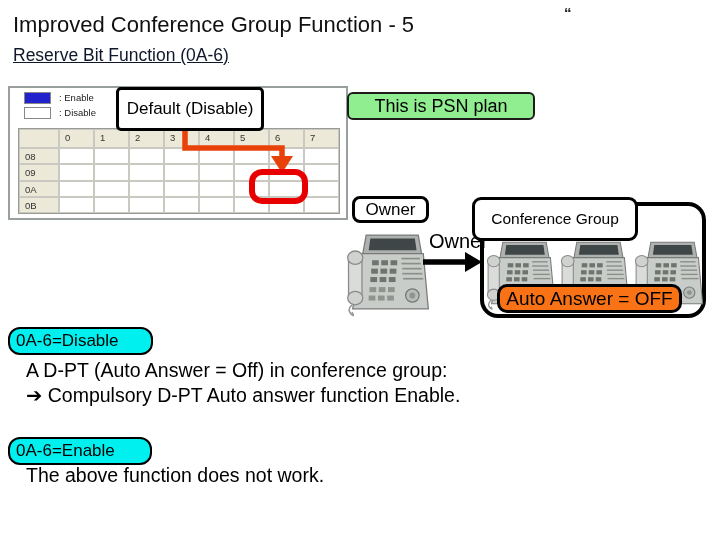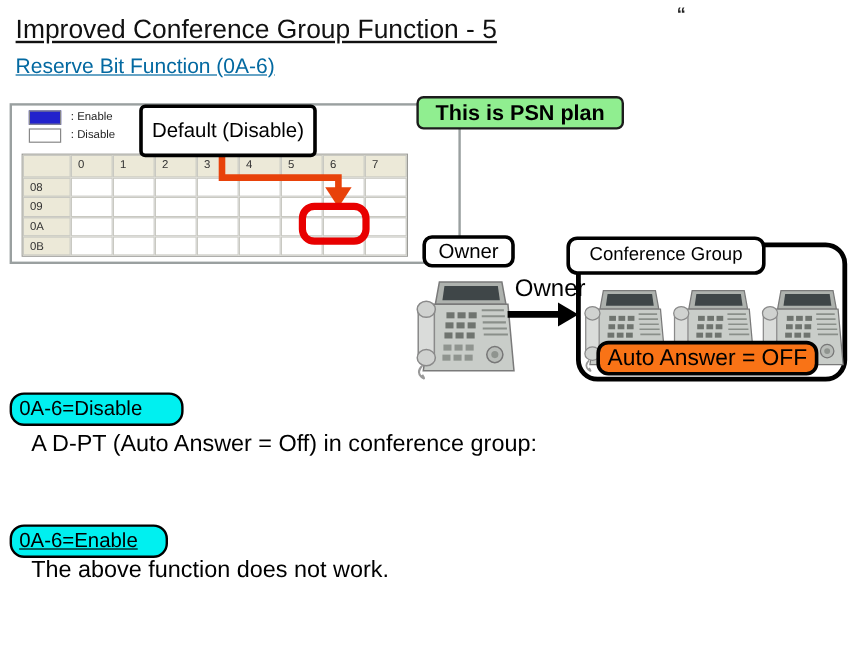--- a/index.html
+++ b/index.html
@@ -7,31 +7,31 @@
     width:720px;height:540px;position:relative;overflow:hidden;
     background:#ffffff;
     font-family:"Liberation Sans", sans-serif;
     color:#000;
   }
   .abs{position:absolute;}
 
   
   .slide-title{
     left:13px;top:12px;font-size:22px;color:#111;
+    white-space:nowrap;
+  }
+  .slide-subtitle{
+    left:13px;top:45px;font-size:17.5px;color:#0f172a;
     text-decoration:underline;white-space:nowrap;
   }
-  .slide-subtitle{
-    left:13px;top:45px;font-size:17.5px;color:#0369a1;
-    text-decoration:underline;white-space:nowrap;
-  }
   .corner-mark{left:564px;top:4px;font-size:15px;font-weight:bold;color:#222;}
 
   
   .panel{
-    left:8px;top:86px;width:376px;height:134px;
+    left:8px;top:86px;width:340px;height:134px;
     background:#fff;border:2px solid #9aa0a0;box-sizing:border-box;
   }
   .legend-swatch{width:27px;height:12px;border:1px solid #888;box-sizing:border-box;}
   .legend-label{font-size:9.5px;color:#222;white-space:nowrap;}
   .bit-table{
     left:8px;top:40px;width:322px;height:86px;
     display:grid;grid-template-columns:40px repeat(8,1fr);
     grid-template-rows:19px repeat(4,1fr);
     border:1px solid #9a9a96;box-sizing:border-box;
   }
@@ -48,59 +48,59 @@
     font-size:17px;z-index:4;
   }
   .arrow-orange-svg{left:158px;top:116px;z-index:3;}
   .highlight-rect{
     left:249px;top:169px;width:59px;height:35px;
     border:6px solid #e80000;border-radius:13px;box-sizing:border-box;z-index:4;
     background:transparent;
   }
 
   .psn-box{
-    left:347px;top:80px;width:173px;height:28px;
+    left:347px;top:92px;width:188px;height:28px;
     background:#90ee90;border:2px solid #1c1c1c;border-radius:6px;box-sizing:border-box;
-    display:flex;align-items:center;justify-content:center;font-size:18px;font-weight:bold;
+    display:flex;align-items:center;justify-content:center;font-size:18px;
   }
 
   
   .owner-box{
     left:352px;top:196px;width:77px;height:27px;
     background:#fff;border:3px solid #000;border-radius:8px;box-sizing:border-box;
     display:flex;align-items:center;justify-content:center;font-size:17px;z-index:3;
   }
   .call-label{left:429px;top:230px;font-size:20px;z-index:3;}
   .call-arrow-svg{left:421px;top:250px;z-index:3;}
   .group-box{
     left:480px;top:202px;width:226px;height:116px;
     background:#fff;border:4px solid #000;border-radius:18px;box-sizing:border-box;z-index:1;
   }
   .group-label{
-    left:472px;top:197px;width:166px;height:32px;
+    left:472px;top:197px;width:166px;height:44px;
     background:#fff;border:3px solid #000;border-radius:9px;box-sizing:border-box;
     display:flex;align-items:center;justify-content:center;font-size:15.5px;z-index:3;
   }
   .owner-phone{left:346px;top:226px;width:84px;height:92px;z-index:2;}
   .group-phones{left:486px;top:234px;width:218px;display:flex;gap:4px;z-index:2;}
   .group-phones .phone-slot{width:70px;height:78px;}
   .phone-slot svg{width:100%;height:100%;display:block;}
   .auto-answer-box{
     left:497px;top:284px;width:185px;height:29px;
     background:#f97316;border:3px solid #000;border-radius:10px;box-sizing:border-box;
     display:flex;align-items:center;justify-content:center;font-size:19px;z-index:5;
   }
 
   
   .badge-cyan{
     background:#00f0f0;border:2.5px solid #000;border-radius:12px;box-sizing:border-box;
     display:flex;align-items:center;padding-left:6px;font-size:17px;height:28px;
   }
   .badge-disable{left:8px;top:327px;width:145px;}
-  .badge-enable{left:8px;top:437px;width:132px;text-decoration:underline;}
+  .badge-enable{left:8px;top:437px;width:144px;}
   .body-lines{left:26px;top:358px;font-size:19.5px;line-height:24.5px;white-space:nowrap;}
   .body-line-last{left:26px;top:464px;font-size:19.5px;white-space:nowrap;}
 </style>
 </head>
 <body>
 
 <svg width="0" height="0" style="position:absolute" aria-hidden="true">
   <defs>
     <g id="phone-sym">
       <polygon points="24,6 86,6 90,28 20,28" fill="#aeb2ae" stroke="#7a7a7a" stroke-width="1.5"></polygon>
@@ -232,15 +232,16 @@
       <svg viewBox="0 0 100 100">
         <use href="#phone-sym" xlink:href="#phone-sym"></use>
       </svg>
     </div>
 </div>
 <div class="abs auto-answer-box">Auto Answer = OFF</div>
 
 <div class="abs badge-cyan badge-disable">0A-6=Disable</div>
 <div class="abs body-lines">
   <div>A D-PT (Auto Answer = Off) in conference group:</div>
+  <div>➔ Compulsory D-PT Auto answer function  Enable.</div>
 </div>
 <div class="abs badge-cyan badge-enable">0A-6=Enable</div>
 <div class="abs body-line-last">The above function does not work.</div>
 
 </body></html>

